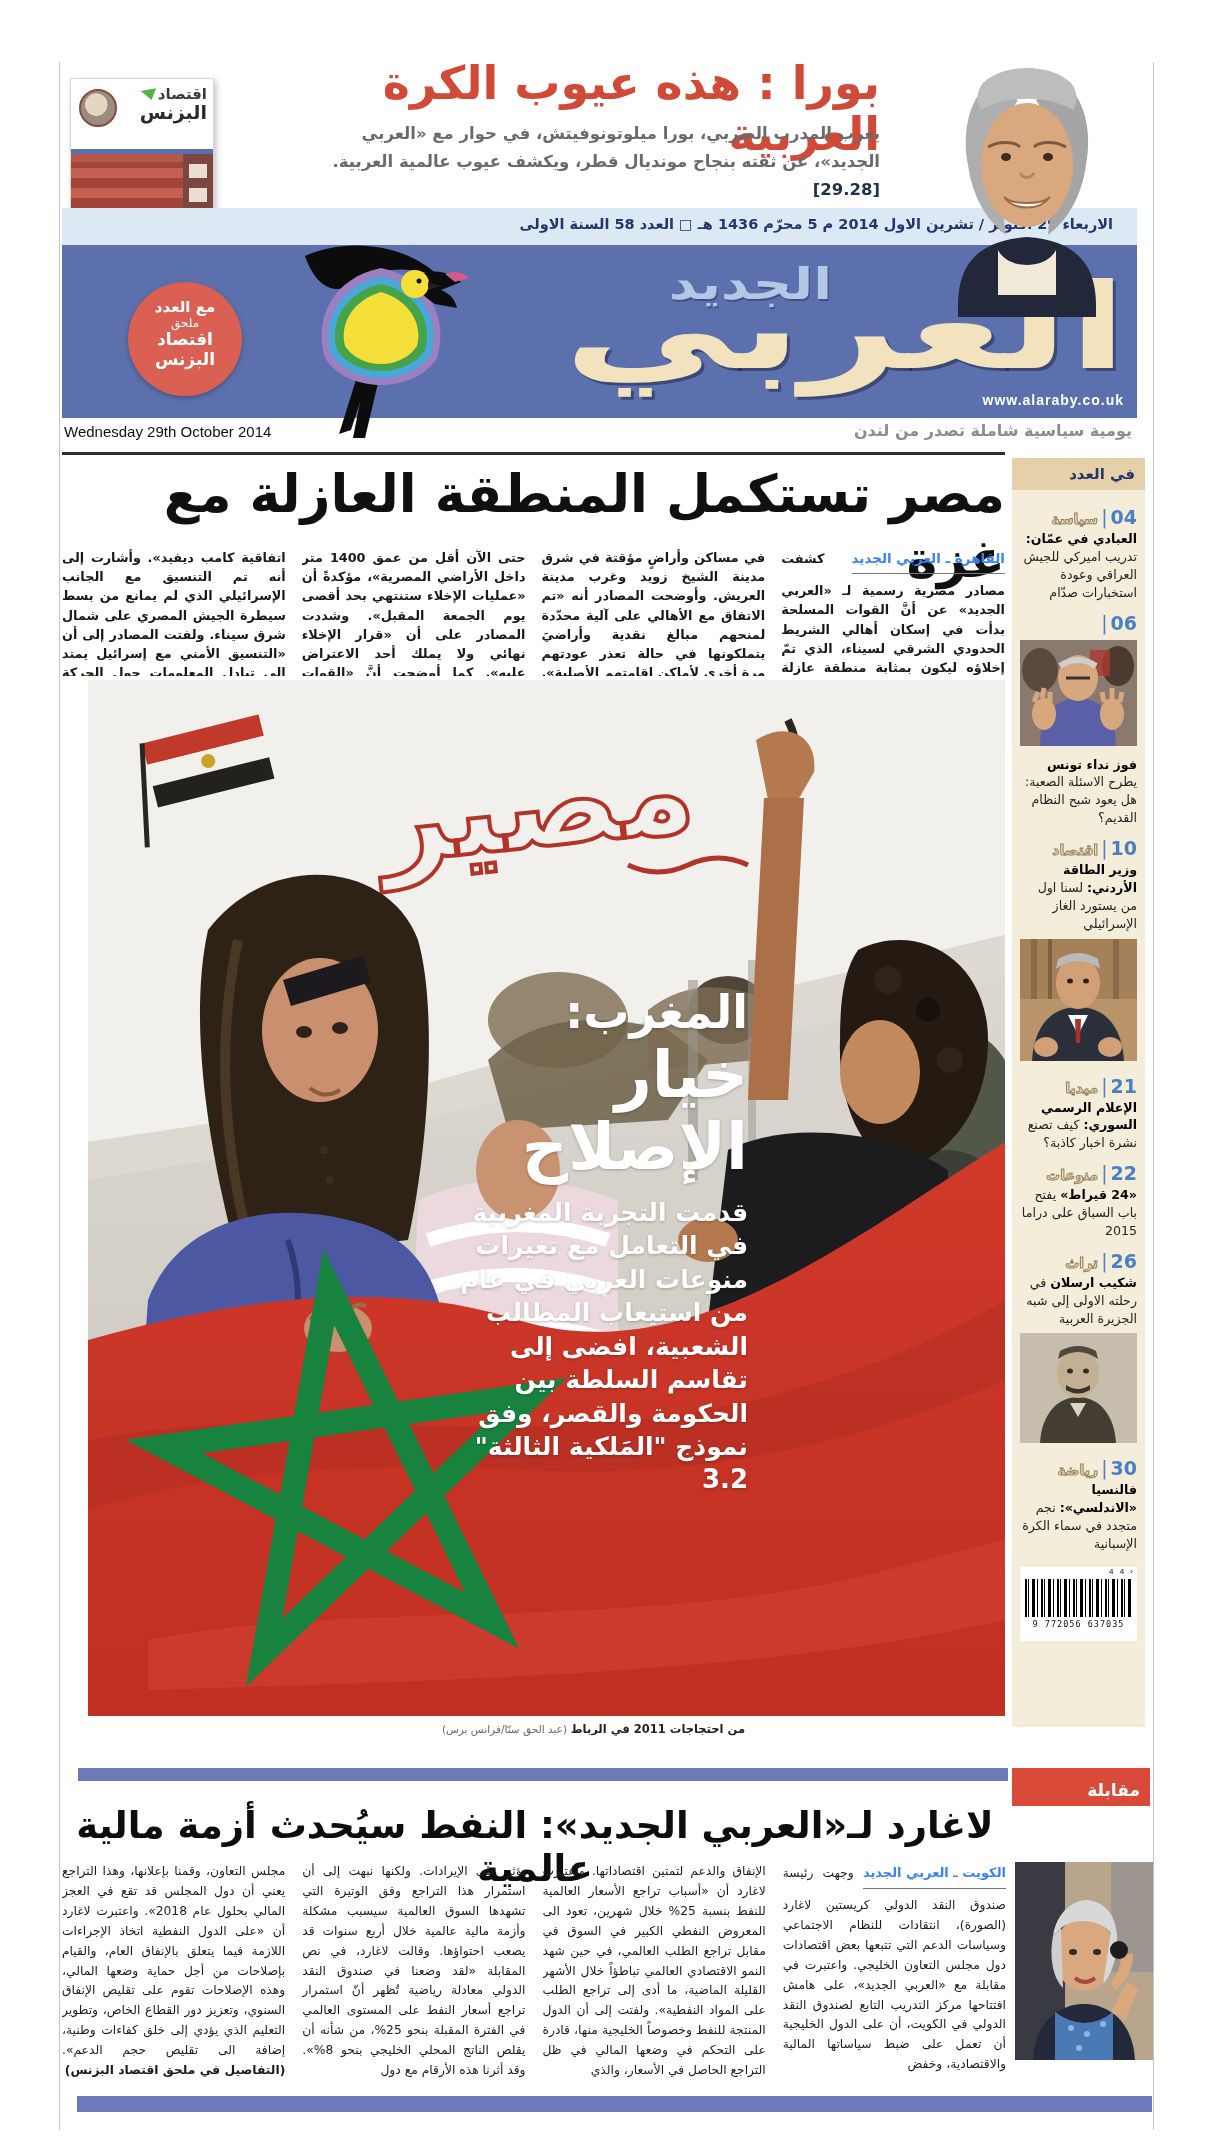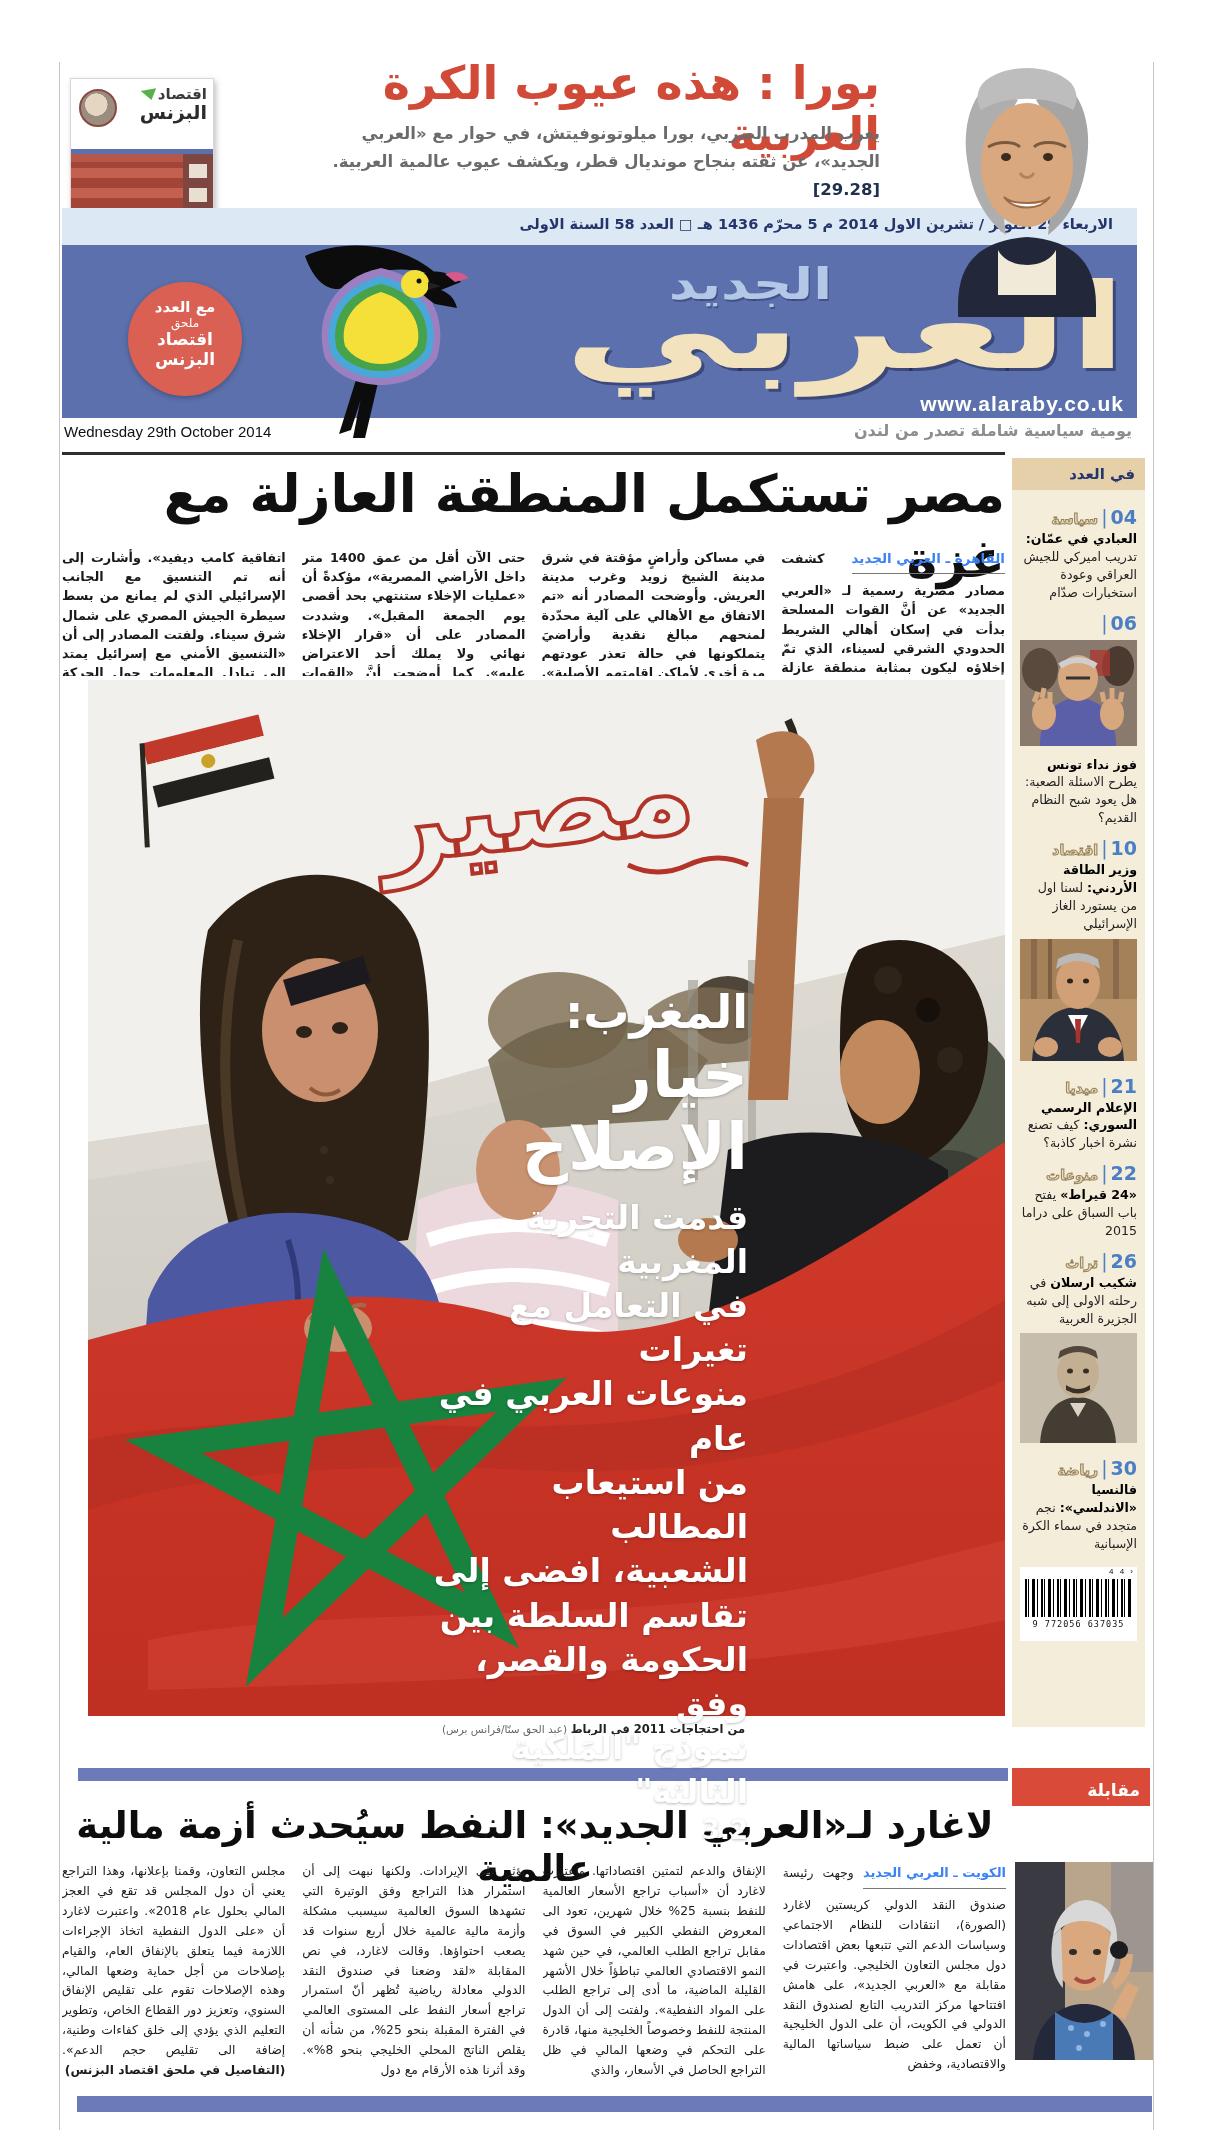--- a/index.html
+++ b/index.html
@@ -47,38 +47,38 @@
   .supp-badge .b3{display:block;font-size:17px;font-weight:bold;line-height:1.15;}
   
   .date-strip{top:208px;left:62px;width:1075px;height:37px;background:#dce8f4;}
   .date-strip span{position:absolute;right:24px;top:8px;font-size:14.5px;font-weight:bold;color:#24356b;}
   .band{top:245px;left:62px;width:1075px;height:173px;background:#5b70ac;}
   .logo-main{top:268px;right:96px;width:560px;text-align:left;color:#f2e2bd;font-size:118px;
     font-weight:bold;line-height:1;transform:scaleX(1.45);transform-origin:left center;
     text-shadow:2px 3px 0 rgba(20,25,60,.45);z-index:3;}
   .logo-sub{top:258px;right:404px;color:#b3c7e6;font-size:44px;font-weight:bold;
     transform:scaleX(1.25);transform-origin:center;z-index:3;text-shadow:1px 2px 0 rgba(20,25,60,.35);}
-  .logo-url{top:392px;right:96px;color:#fff;font-size:21px;font-weight:bold;letter-spacing:1px;z-index:4;}
+  .logo-url{top:392px;right:96px;color:#fff;font-size:14px;font-weight:bold;letter-spacing:1px;z-index:4;}
   .date-en{top:423px;left:64px;font-size:15px;color:#111;}
   .tagline{top:421px;right:88px;font-size:16px;color:#8d8d8d;font-weight:bold;}
   .main-rule{top:452px;left:62px;width:943px;height:3px;background:#2e2e2e;}
   
   .lead-headline{top:462px;left:62px;width:943px;text-align:right;font-size:52px;font-weight:bold;
     color:#101010;letter-spacing:-1px;line-height:1.25;}
   .lead-cols{top:548px;left:62px;width:943px;height:128px;display:flex;direction:rtl;gap:16px;overflow:hidden;}
   .lead-col{flex:1;font-size:12.8px;line-height:1.5;font-weight:bold;color:#191919;text-align:justify;overflow:hidden;}
   .byline{display:inline-block;font-size:13.5px;font-weight:bold;color:#3b82f6;
     border-bottom:1px solid #777;padding-bottom:5px;margin-bottom:7px;}
   
   .main-photo{top:680px;left:88px;width:917px;height:1036px;overflow:hidden;background:#d8d4cc;}
   .overlay{top:985px;left:428px;width:320px;text-align:right;color:#fff;z-index:5;
     text-shadow:0 1px 3px rgba(0,0,0,.25);}
   .ov-kicker{font-size:46px;font-weight:bold;line-height:1.2;}
   .ov-title{font-size:64px;font-weight:bold;line-height:1.12;}
-  .ov-body{margin-top:12px;font-size:33px;font-weight:bold;line-height:1.34;}
+  .ov-body{margin-top:12px;font-size:25px;font-weight:bold;line-height:1.34;}
   .ov-ref{margin-top:0;font-size:26px;font-weight:bold;}
   .caption{top:1722px;left:88px;width:657px;text-align:right;font-size:11.5px;color:#222;}
   .caption b{font-weight:bold;}
   .caption .credit{color:#666;font-size:10.5px;}
   
   .sidebar{top:458px;left:1012px;width:133px;height:1269px;background:#f4edda;}
   .sb-head{height:32px;background:#e6d0a9;line-height:32px;text-align:right;padding-left:8px;}
   .sb-head span{font-size:15px;font-weight:bold;color:#23366b;margin-right:10px;}
   .sb-body{padding:6px 8px 0;}
   .sb-numrow{margin:10px 0 2px;font-size:19px;font-weight:bold;color:#4a7ec5;}

